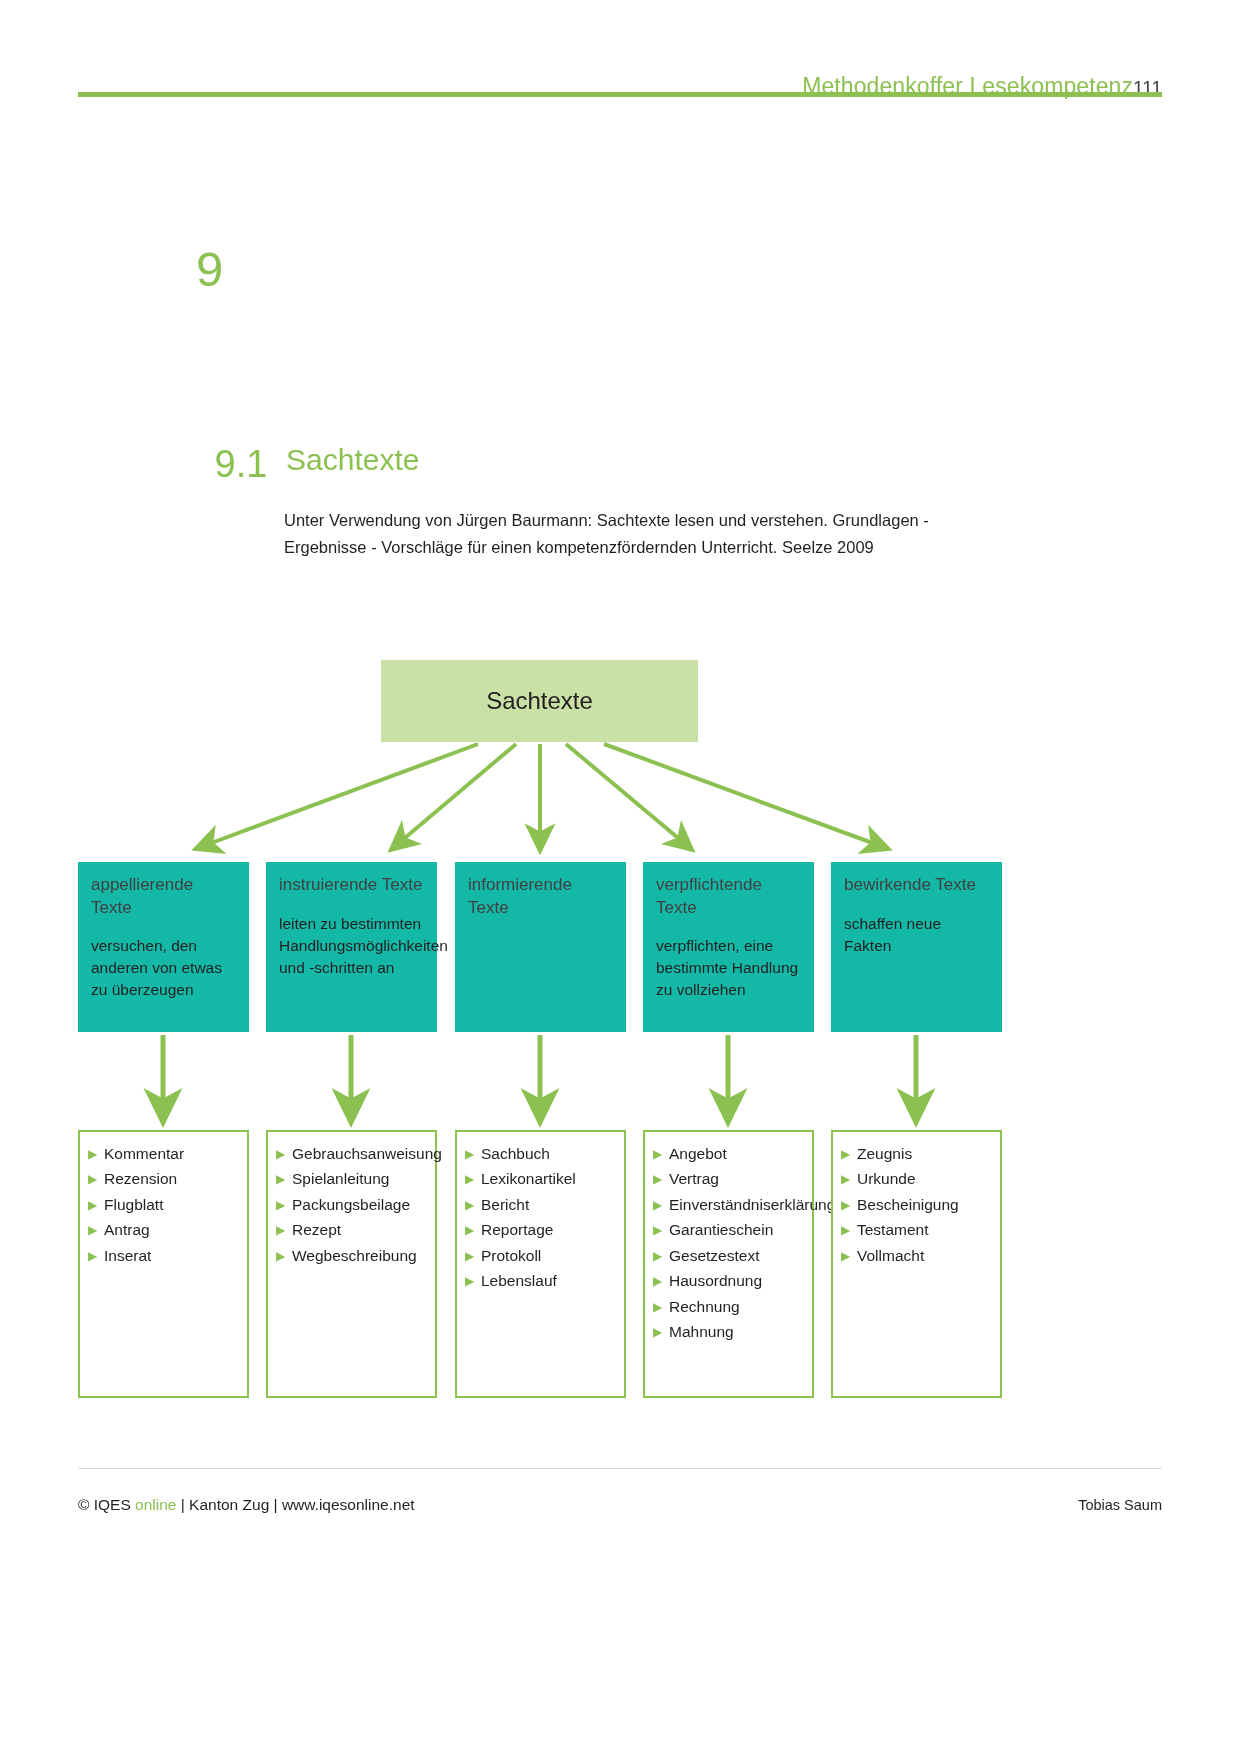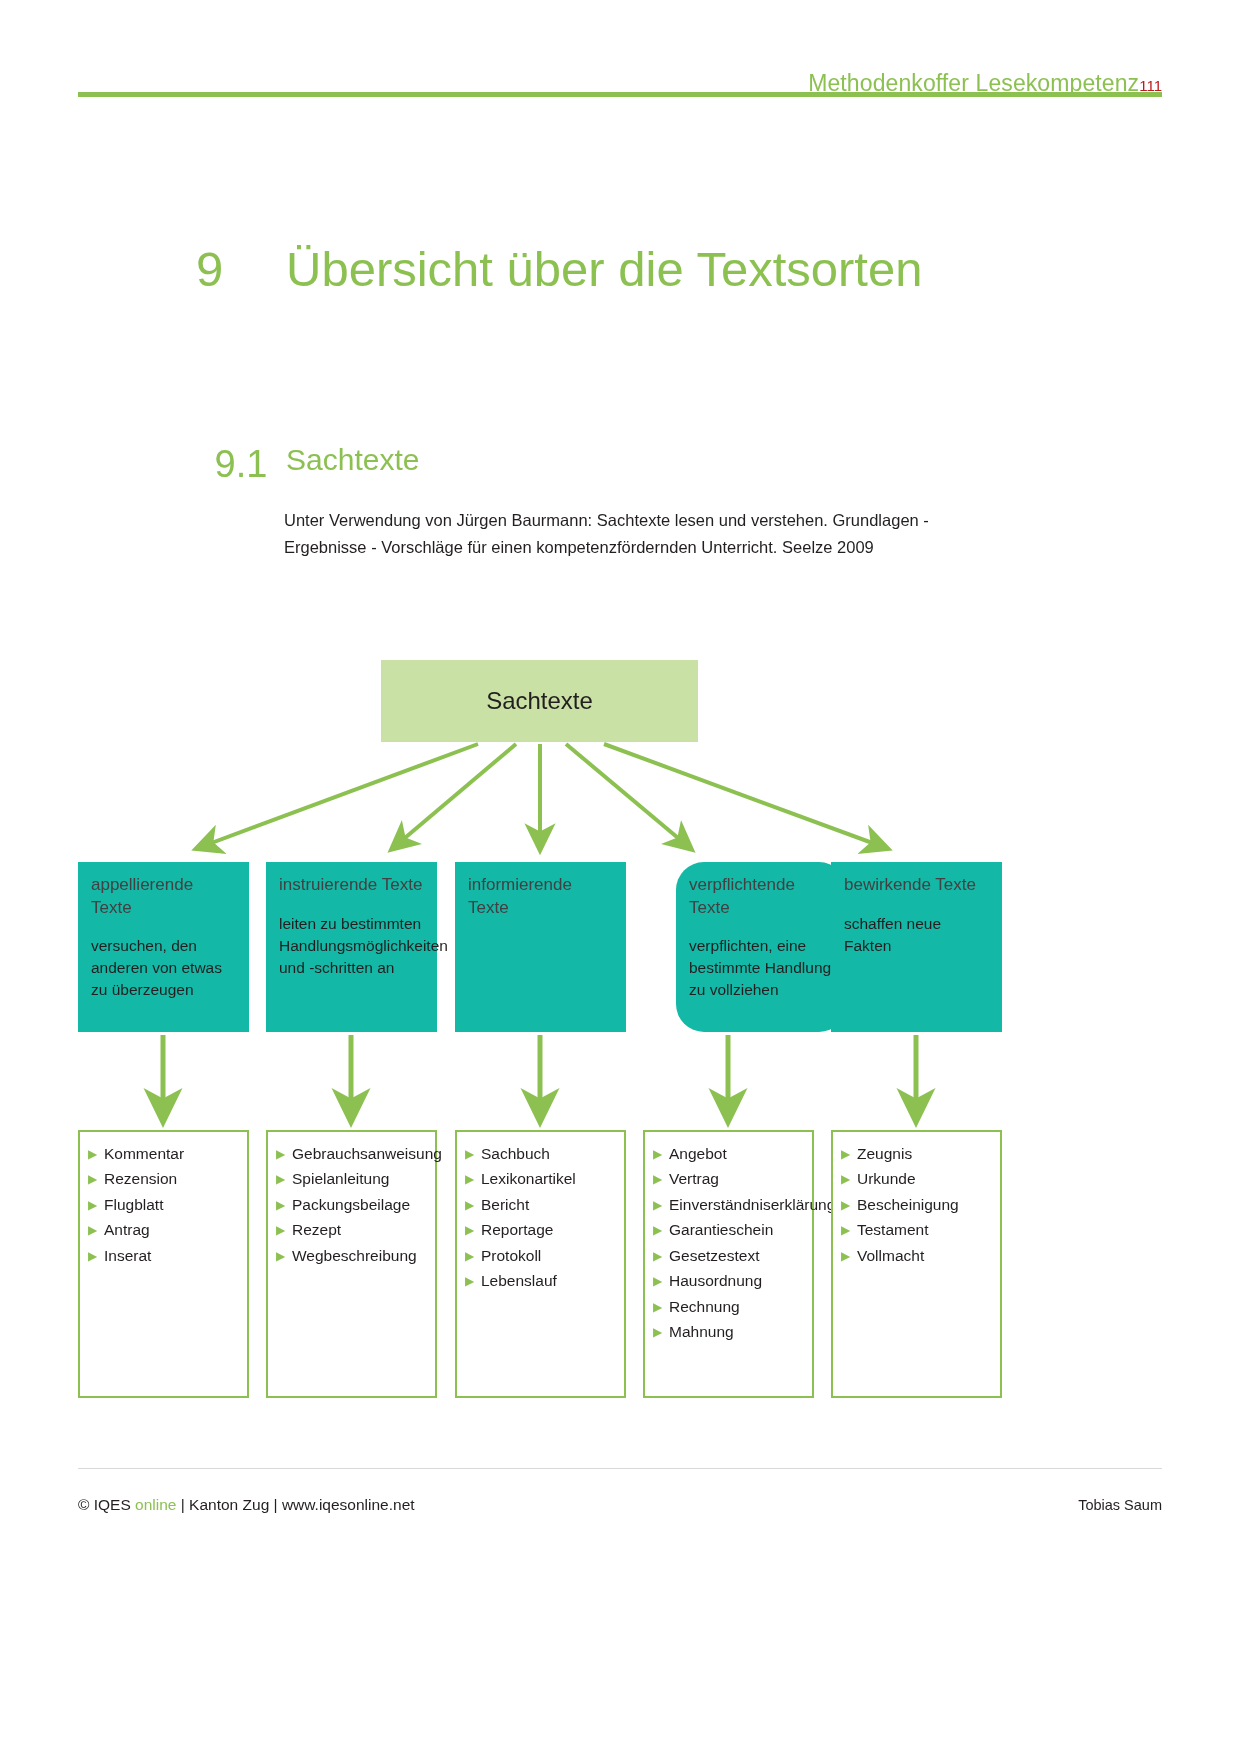--- a/index.html
+++ b/index.html
@@ -31,22 +31,22 @@
     display: flex;
     align-items: baseline;
     justify-content: flex-end;
   }
   .header-title {
     font-size: 23px;
     color: #8cc152;
     letter-spacing: 0.1px;
   }
   .header-page {
-    font-size: 15px;
-    color: #b91c1c;
+    font-size: 19px;
+    color: #404040;
     margin-top: 25px;
   }
   .header-rule {
     position: absolute;
     left: 78px;
     top: 92px;
     width: 1084px;
     height: 5px;
     background: #8cc152;
   }
@@ -230,21 +230,20 @@
 
   <div class="header">
     <span class="header-title">Methodenkoffer Lesekompetenz</span>
     <span class="header-page">111</span>
   </div>
   <div class="header-rule"></div>
 
   <div class="title-block">
     <div class="title-row">
       <div class="title-num">9</div>
-      <div class="title-text">Übersicht über die Textsorten</div>
     </div>
   </div>
 
   <div class="sub-block">
     <div class="title-row">
       <div class="sub-num">9.1</div>
       <div class="sub-text">Sachtexte</div>
     </div>
   </div>
 
@@ -285,21 +284,21 @@
         <div class="cat-title">appellierende Texte</div>
         <div class="cat-desc">versuchen, den anderen von etwas zu überzeugen</div>
       </div>
       <div class="cat-box" style="left:266px;">
         <div class="cat-title">instruierende Texte</div>
         <div class="cat-desc">leiten zu bestimmten Handlungsmöglichkeiten und -schritten an</div>
       </div>
       <div class="cat-box" style="left:455px;">
         <div class="cat-title">informierende Texte</div>
       </div>
-      <div class="cat-box" style="left:676px;border-radius:28px;">
+      <div class="cat-box" style="left:643px;">
         <div class="cat-title">verpflichtende Texte</div>
         <div class="cat-desc">verpflichten, eine bestimmte Handlung zu vollziehen</div>
       </div>
       <div class="cat-box" style="left:831px;">
         <div class="cat-title">bewirkende Texte</div>
         <div class="cat-desc">schaffen neue Fakten</div>
       </div>
     </div>
 
     <div class="list-row">

